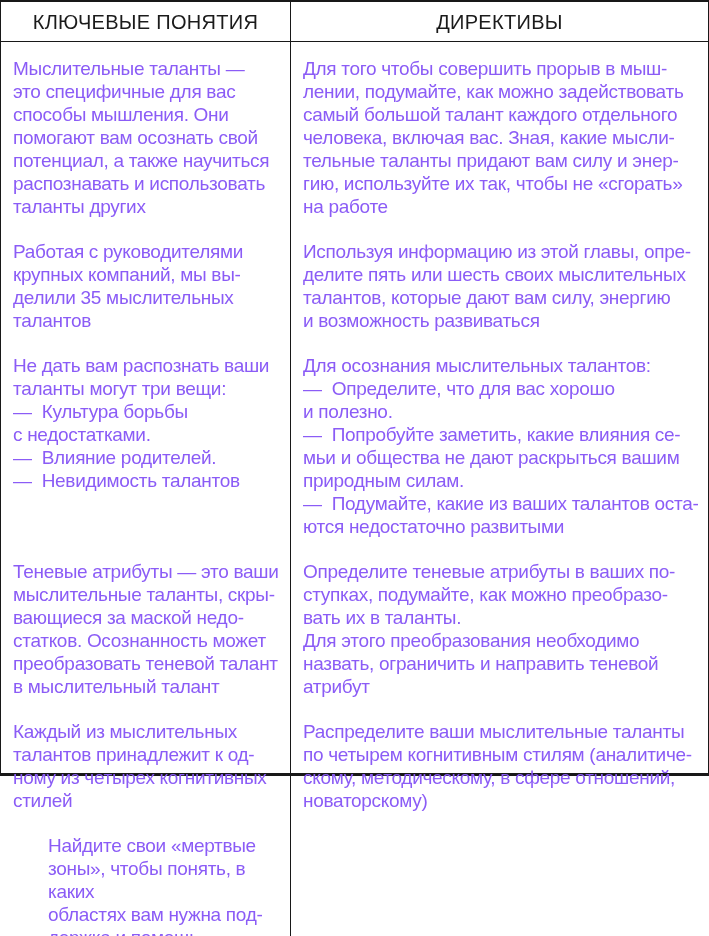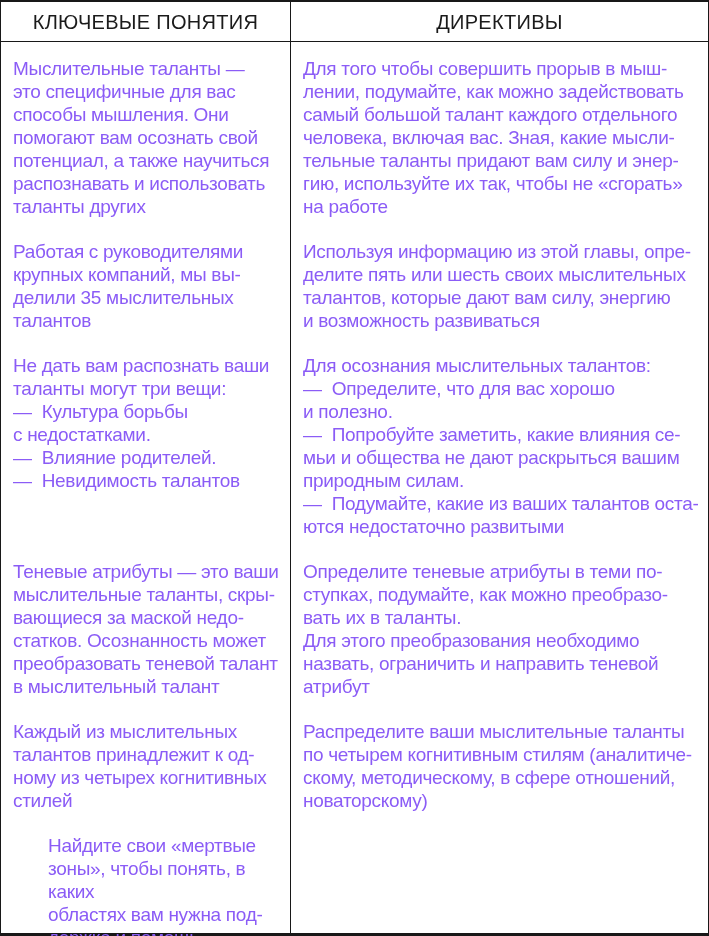--- a/index.html
+++ b/index.html
@@ -11,21 +11,21 @@
     width: 709px;
     height: 936px;
     background: #ffffff;
     font-family: "Liberation Sans", "DejaVu Sans", sans-serif;
     color: #1d1d1d;
     overflow: hidden;
   }
   .tbl {
     box-sizing: border-box;
     width: 709px;
-    height: 936px;
+    height: 776px;
     display: grid;
     grid-template-columns: 290px 1fr;
     grid-auto-rows: auto;
     border-style: solid;
     border-color: #181818;
     border-width: 2px 1px 3px 1px;
     background: #ffffff;
   }
   .hcell {
     box-sizing: border-box;
@@ -105,21 +105,21 @@
 природным силам.
 —  Подумайте, какие из ваших талантов оста-
 ются недостаточно развитыми</div>
 
     <div class="cell vline">Теневые атрибуты — это ваши
 мыслительные таланты, скры-
 вающиеся за маской недо-
 статков. Осознанность может
 преобразовать теневой талант
 в мыслительный талант</div>
-    <div class="cell">Определите теневые атрибуты в теми по-
+    <div class="cell">Определите теневые атрибуты в ваших по-
 ступках, подумайте, как можно преобразо-
 вать их в таланты.
 Для этого преобразования необходимо
 назвать, ограничить и направить теневой
 атрибут</div>
 
     <div class="cell vline">Каждый из мыслительных
 талантов принадлежит к од-
 ному из четырех когнитивных
 стилей</div>

